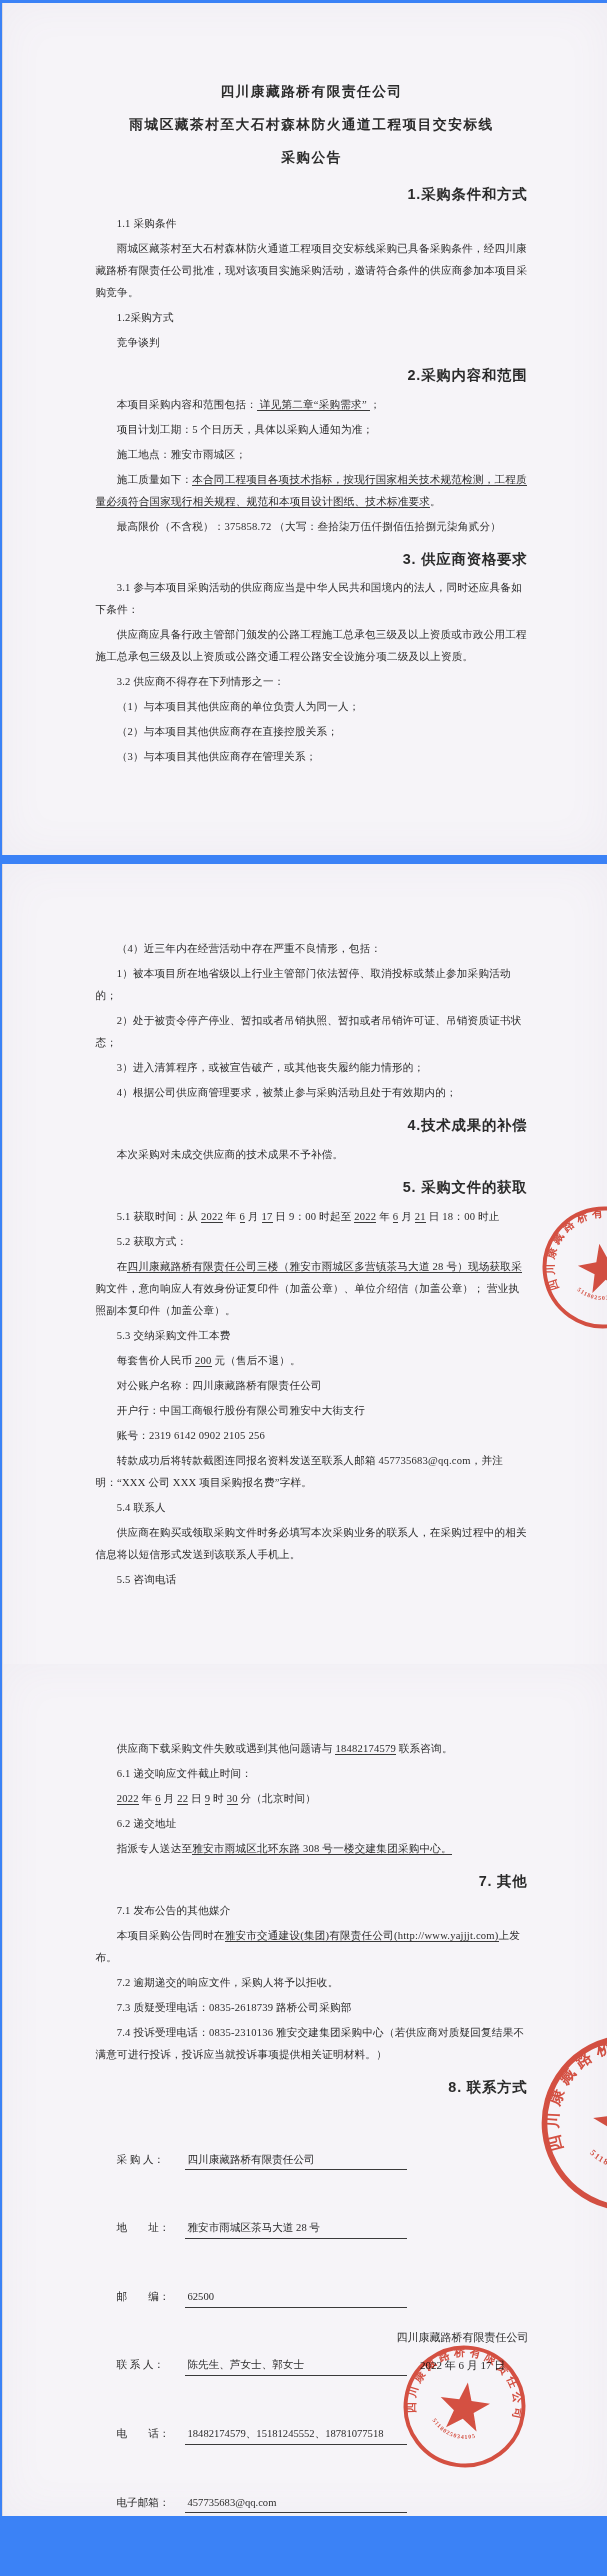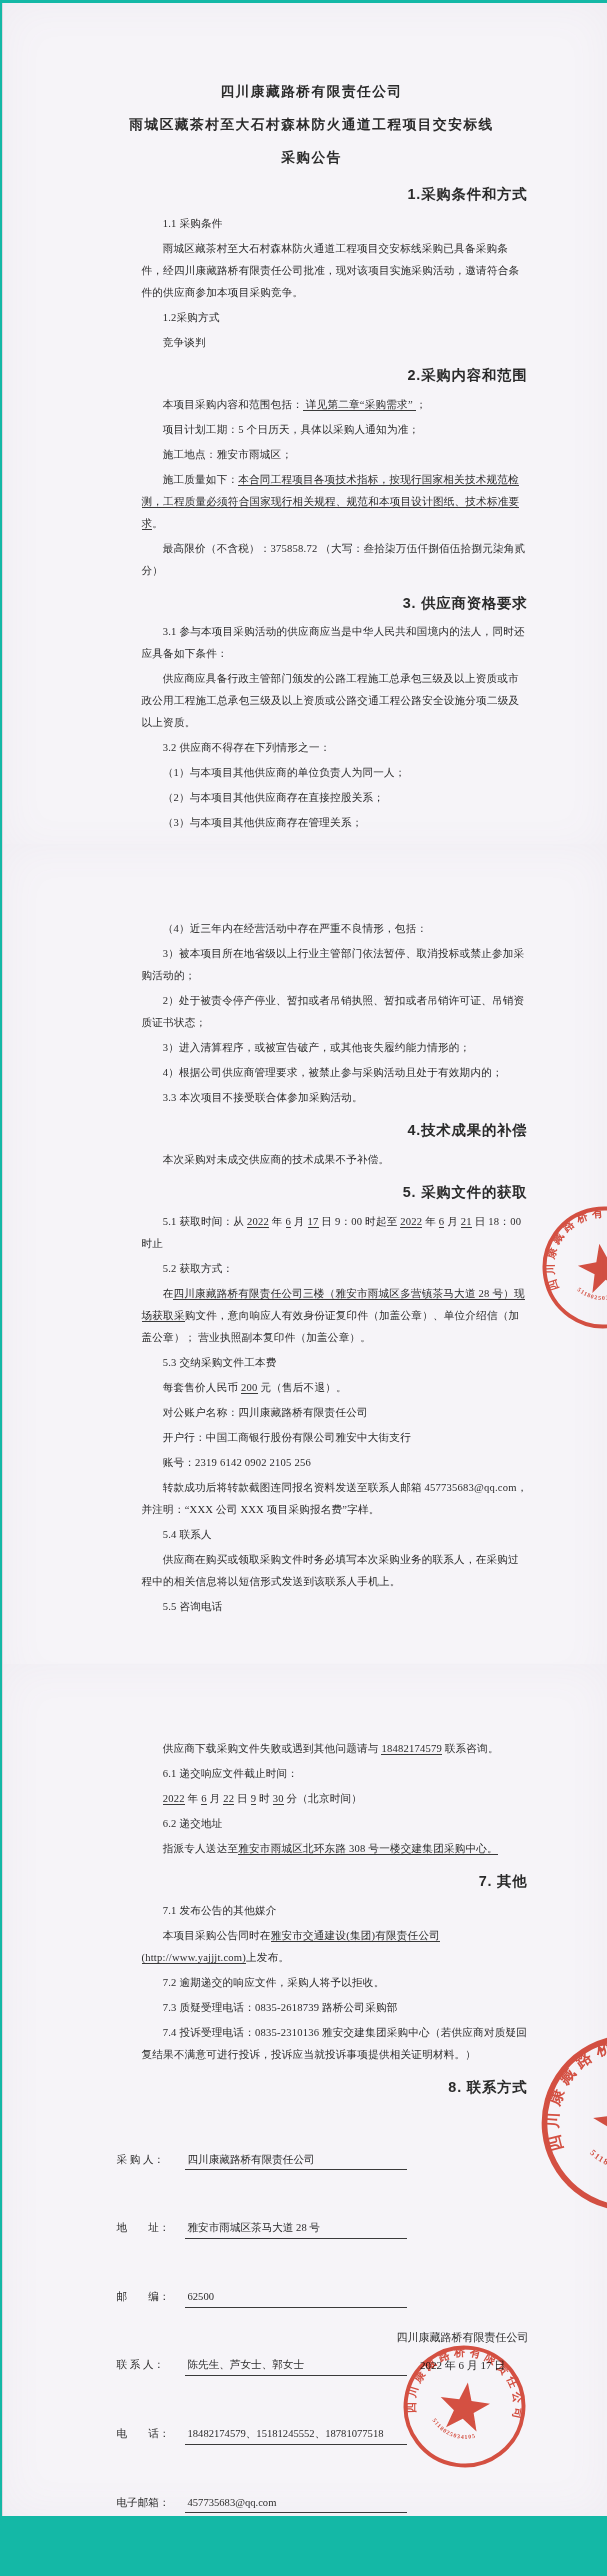--- a/index.html
+++ b/index.html
@@ -1,24 +1,24 @@
 <!DOCTYPE html>
 <html style="font-size:12px"><head>
 <meta charset="utf-8">
 <style>
   html,body{margin:0;padding:0;background:#ffffff;}
-  .doc{position:relative;width:607px;height:2576px;overflow:hidden;background:#14b8a6;
+  .doc{position:relative;width:607px;height:2576px;overflow:hidden;background:#3b82f6;
        font-family:"Liberation Serif","DejaVu Serif",serif;color:#2b2b2b;}
   .page{position:absolute;left:1.5px;width:606px;height:852px;background:#f6f4f8;
         border-left:0.8px solid #dcd9df;box-sizing:border-box;
         box-shadow:inset 0 0 46px rgba(130,120,150,0.06);}
-  #p1{top:3px}#p2{top:844px}#p3{top:1664px}
+  #p1{top:3px}#p2{top:864px}#p3{top:1664px}
   .content{padding:71px 80px 0 93px;}
   .blk{margin:3px 0;}
-  .p{font-size:10.6px;line-height:22px;text-indent:2em;letter-spacing:0.2px;margin-left:46px;}
+  .p{font-size:10.6px;line-height:22px;text-indent:2em;letter-spacing:0.2px;}
   .h1{font-family:"Liberation Sans","DejaVu Sans",sans-serif;font-weight:700;
       font-size:14.4px;line-height:23px;margin:10px 0 6.8px;letter-spacing:0.8px;text-align:right;}
   .t1,.t2,.t3{font-family:"Liberation Sans","DejaVu Sans",sans-serif;font-weight:700;
       text-align:center;font-size:13.7px;line-height:30px;letter-spacing:1.5px;text-indent:0;}
   .t2{text-underline-offset:3.8px;}
   .u{border-bottom:0.8px solid #3a3a3a;text-align:center;}
   .kv{font-size:10.6px;line-height:19px;padding-left:21px;margin:3.8px 0;}
   .kl{display:inline-block;min-width:68px;margin-top:44px;}
   .kvv{border-bottom:0.8px solid #3a3a3a;display:inline-block;min-width:216px;padding:0 3px 0.8px;}
   .sig{position:absolute;top:659px;right:79px;text-align:center;
@@ -56,25 +56,24 @@
         <div class="blk p">3.2 供应商不得存在下列情形之一：</div>
         <div class="blk p">（1）与本项目其他供应商的单位负责人为同一人；</div>
         <div class="blk p">（2）与本项目其他供应商存在直接控股关系；</div>
         <div class="blk p">（3）与本项目其他供应商存在管理关系；</div>
       </div>
   </div>
 
   <div class="page" id="p2">
     <div class="content">
         <div class="blk p">（4）近三年内在经营活动中存在严重不良情形，包括：</div>
-        <div class="blk p">3）被本项目所在地省级以上行业主管部门依法暂停、取消投标或禁止参加采购活动的；</div>
+        <div class="blk p">1）被本项目所在地省级以上行业主管部门依法暂停、取消投标或禁止参加采购活动的；</div>
         <div class="blk p">2）处于被责令停产停业、暂扣或者吊销执照、暂扣或者吊销许可证、吊销资质证书状态；</div>
         <div class="blk p">3）进入清算程序，或被宣告破产，或其他丧失履约能力情形的；</div>
         <div class="blk p">4）根据公司供应商管理要求，被禁止参与采购活动且处于有效期内的；</div>
-        <div class="blk p">3.3 本次项目不接受联合体参加采购活动。</div>
         <div class="blk h1">4.技术成果的补偿</div>
         <div class="blk p">本次采购对未成交供应商的技术成果不予补偿。</div>
         <div class="blk h1">5. 采购文件的获取</div>
         <div class="blk p"><span>5.1 获取时间：从 </span><span class="u">2022</span><span> 年 </span><span class="u">6</span><span> 月 </span><span class="u">17</span><span> 日 9：00 时起至 </span><span class="u">2022</span><span> 年 </span><span class="u">6</span><span> 月 </span><span class="u">21</span><span> 日 18：00 时止</span></div>
         <div class="blk p">5.2 获取方式：</div>
         <div class="blk p"><span>在</span><span class="u">四川康藏路桥有限责任公司三楼（雅安市雨城区多营镇茶马大道 28 号）现场获取采</span><span>购文件，意向响应人有效身份证复印件（加盖公章）、单位介绍信（加盖公章）； 营业执照副本复印件（加盖公章）。</span></div>
         <div class="blk p">5.3 交纳采购文件工本费</div>
         <div class="blk p"><span>每套售价人民币 </span><span class="u">200</span><span> 元（售后不退）。</span></div>
         <div class="blk p">对公账户名称：四川康藏路桥有限责任公司</div>
         <div class="blk p">开户行：中国工商银行股份有限公司雅安中大街支行</div>

